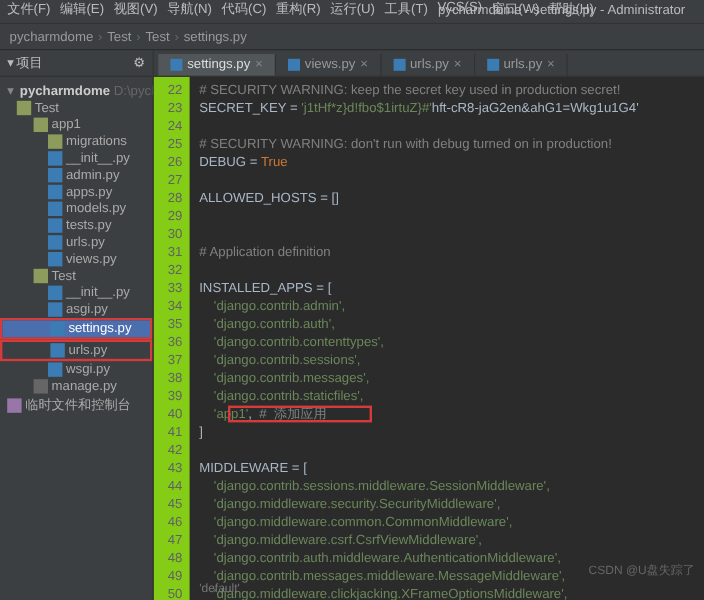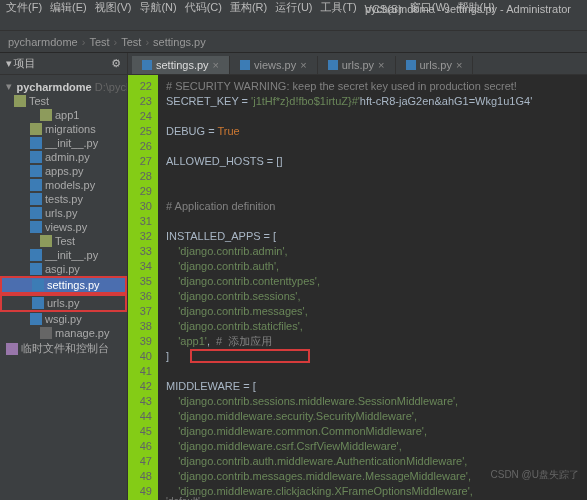--- a/index.html
+++ b/index.html
@@ -1,36 +1,36 @@
 <!DOCTYPE html>
 <html><head>
 <meta charset="utf-8">
 <style>
 *{margin:0;padding:0;box-sizing:border-box;font-family:"Microsoft YaHei",sans-serif}
 body{background:#2b2b2b;color:#a9b7c6;font-size:11px;width:587px;height:500px;overflow:hidden}
-.menubar{background:#3c3f41;height:20px;display:flex;align-items:flex-end;padding:15px 6px;border-bottom:1px solid #323232}
+.menubar{background:#3c3f41;height:20px;display:flex;align-items:flex-start;padding:0 6px;border-bottom:1px solid #323232}
 .menubar span{margin-right:8px;color:#bbb;font-size:11px}
 .titlebar-ext{color:#888;position:absolute;right:8px;top:3px;font-size:11px}
 .crumbs{background:#3c3f41;height:22px;display:flex;align-items:center;padding:0 8px;color:#999;font-size:11px;border-bottom:1px solid #282828}
 .crumbs span{margin-right:4px}
 .crumbs .sep{color:#666}
 .main{display:flex;height:458px}
 .sidebar{width:128px;background:#3c3f41;border-right:1px solid #323232;display:flex;flex-direction:column}
 .side-head{background:#3c3f41;padding:3px 6px;display:flex;align-items:center;border-bottom:1px solid #323232}
 .side-head span{color:#bbb;font-size:11px}
 .tree{padding:4px 0;font-size:11px;overflow:hidden}
 .tree-item{padding:1px 0 1px 6px;white-space:nowrap;color:#aaa;display:flex;align-items:center}
 .tree-item.sel{background:#4b6eaf;color:#fff}
 .tree-item .ic{width:12px;height:12px;margin-right:3px;display:inline-block}
 .ic-folder{background:#8d9b5c}
 .ic-py{background:#3c7cb5}
 .ic-db{background:#666}
 .ic-lib{background:#9876aa}
 .redbox{border:2px solid #d63b3b;padding:0}
-.tree .ind1{padding-left:14px}.tree .ind2{padding-left:40px}.tree .ind3{padding-left:30px}
+.tree .ind1{padding-left:14px}.tree .ind2{padding-left:28px}.tree .ind3{padding-left:40px}
 .editor{flex:1;display:flex;flex-direction:column;background:#2b2b2b}
 .tabs{background:#3c3f41;height:22px;display:flex;align-items:flex-end;padding-left:4px;border-bottom:1px solid #323232}
 .tab{padding:3px 10px;font-size:11px;color:#999;display:flex;align-items:center;gap:4px;border-right:1px solid #323232}
 .tab.active{background:#515658;color:#ddd}
 .tab .ic{width:10px;height:10px;background:#3c7cb5}
 .code{flex:1;display:flex;font-family:Consolas,monospace;font-size:11px;overflow:hidden}
 .gutter{width:30px;background:#84cc16;color:#606366;text-align:right;padding:4px 6px 0 0;line-height:15px}
 .lines{flex:1;padding:4px 0 0 8px;line-height:15px;position:relative}
 .line{white-space:pre;height:15px}
 .cm{color:#808080}.kw{color:#cc7832}.str{color:#6a8759}
@@ -213,20 +213,21 @@
           <div>46</div>
           <div>47</div>
           <div>48</div>
           <div>49</div>
           <div>50</div>
         </div>
       <div class="lines">
           <div class="line"><span class="cm"># SECURITY WARNING: keep the secret key used in production secret!</span></div>
           <div class="line">SECRET_KEY = <span class="str">'j1tHf*z}d!fbo$1irtuZ}#'</span>hft-cR8-jaG2en&amp;ahG1=Wkg1u1G4'</div>
           <div class="line"></div>
+          <div class="line"><span class="cm"># SECURITY WARNING: don't run with debug turned on in production!</span></div>
           <div class="line">DEBUG = <span class="kw">True</span></div>
           <div class="line"></div>
           <div class="line">ALLOWED_HOSTS = []</div>
           <div class="line"></div>
           <div class="line"></div>
           <div class="line"><span class="cm"># Application definition</span></div>
           <div class="line"></div>
           <div class="line">INSTALLED_APPS = [</div>
           <div class="line"><span class="str">    'django.contrib.admin',</span></div>
           <div class="line"><span class="str">    'django.contrib.auth',</span></div>

